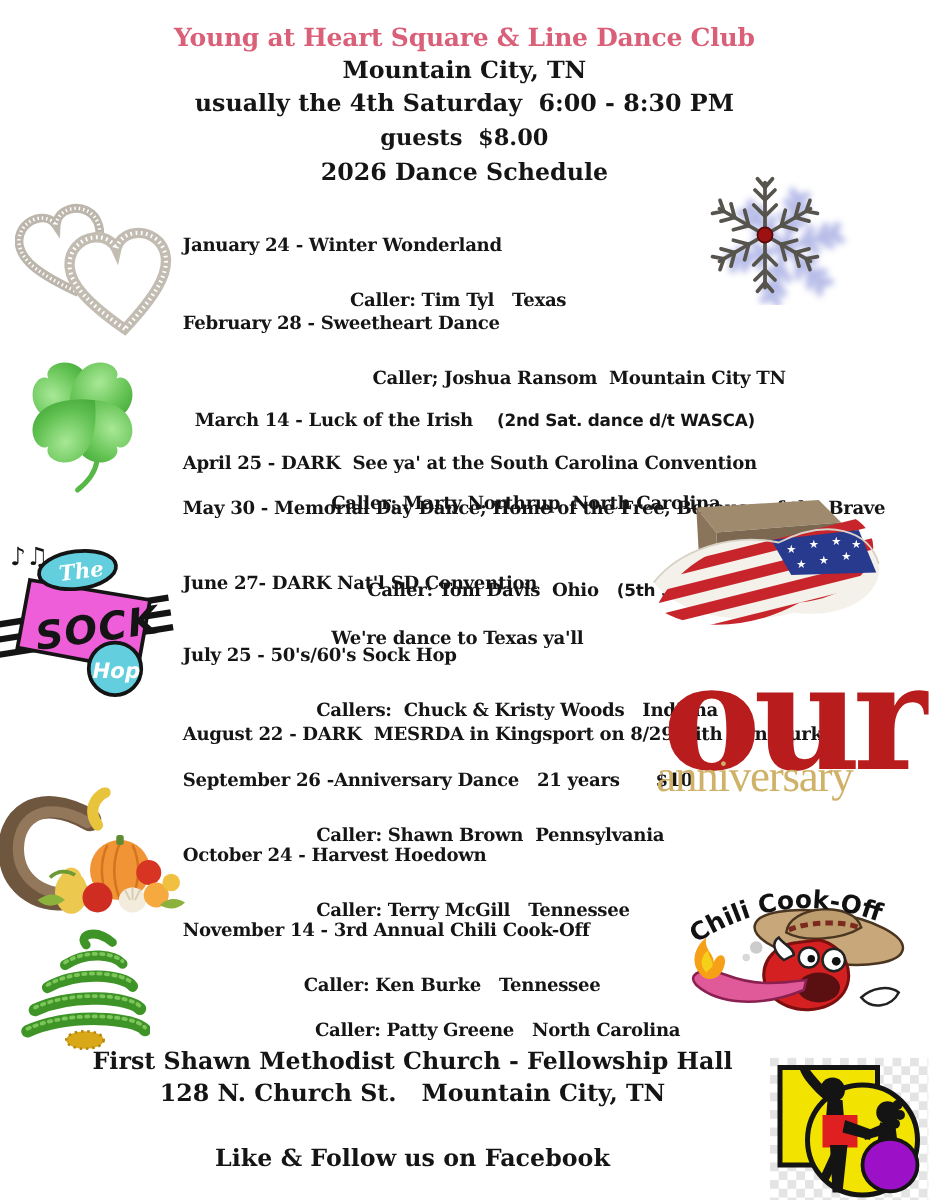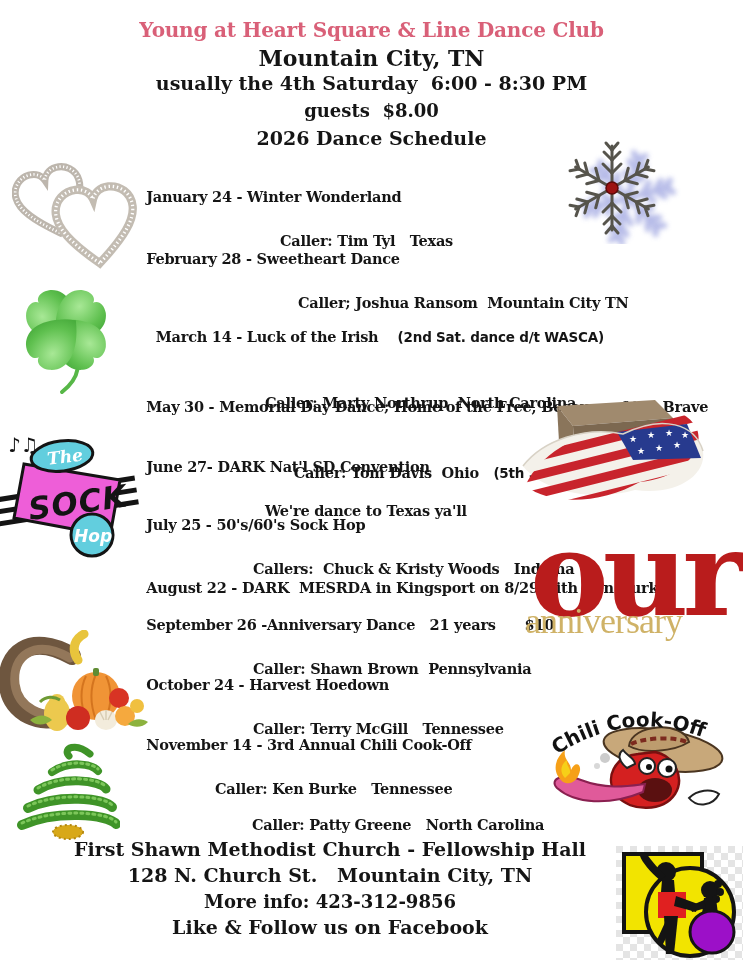--- a/index.html
+++ b/index.html
@@ -1,21 +1,21 @@
 <!DOCTYPE html>
 <html><head>
 <meta charset="utf-8">
 <style>
   html,body{margin:0;padding:0;background:#ffffff;}
   .page{position:relative;width:743px;height:960px;background:#ffffff;overflow:hidden;
         font-family:"DejaVu Serif","Liberation Serif",serif;color:#151515;}
   
   .hdr{position:absolute;left:0;width:743px;text-align:center;font-weight:bold;white-space:pre;}
   .club{top:18px;font-size:20px;letter-spacing:-0.2px;}
-  .loc{top:45px;font-size:22px;}
+  .loc{top:45px;font-size:19px;}
   .sched{top:72px;font-size:19px;}
   .guests{top:100px;font-size:18px;}
   .title26{top:127px;font-size:19px;}
   
   .ev{position:absolute;left:127px;font-size:14.5px;font-weight:bold;letter-spacing:-0.25px;
       white-space:pre;line-height:22px;}
   .cal{display:block;}
   .bnote{font-family:"DejaVu Sans","Liberation Sans",sans-serif;font-size:13.5px;font-weight:bold;letter-spacing:-0.2px;}
   
   .ftr{position:absolute;left:0;width:660px;text-align:center;font-weight:bold;white-space:pre;}
@@ -51,20 +51,23 @@
     <span class="cal" style="margin-left:171px">Caller; Joshua Ransom  Mountain City TN</span>
   </div>
 
   <div class="ev" style="top:282px">
     <span>
       <span>March 14 - Luck of the Irish    </span><span class="bnote">(2nd Sat. dance d/t WASCA)</span>
     </span>
     <span class="cal" style="margin-left:138px">Caller: Marty Northrup  North Carolina</span>
   </div>
 
+  <div class="ev" style="top:338px">
+    <span>April 25 - DARK  See ya' at the South Carolina Convention</span>
+  </div>
 
   <div class="ev" style="top:374px">
     <span>May 30 - Memorial Day Dance; Home of the Free, Because of the Brave</span>
     <span class="cal" style="margin-left:138px">
       <span>Caller: Tom Davis  Ohio   </span><span class="bnote">(5th Sat.)</span>
     </span>
   </div>
 
   <div class="ev" style="top:434px">
     <span>June 27- DARK Nat'l SD Convention</span>
@@ -85,30 +88,29 @@
     <span class="cal" style="margin-left:126px">Caller: Shawn Brown  Pennsylvania</span>
   </div>
 
   <div class="ev" style="top:652px">
     <span>October 24 - Harvest Hoedown</span>
     <span class="cal" style="margin-left:126px">Caller: Terry McGill   Tennessee</span>
   </div>
 
   <div class="ev" style="top:712px">
     <span>November 14 - 3rd Annual Chili Cook-Off</span>
-    <span class="cal" style="margin-left:88px">Caller: Ken Burke   Tennessee</span>
+    <span class="cal" style="margin-left:116px">Caller: Ken Burke   Tennessee</span>
   </div>
 
   <div class="ev" style="top:770px">
     <span class="cal" style="margin-left:125px">Caller: Patty Greene   North Carolina</span>
   </div>
 
   <div class="ftr venue">First Shawn Methodist Church - Fellowship Hall</div>
   <div class="ftr addr">128 N. Church St.   Mountain City, TN</div>
-  <div class="ftr minfo">More info: 423-312-9856</div>
   <div class="ftr fb">Like &amp; Follow us on Facebook</div>
 
   <svg class="art" style="left:12px;top:154px" width="135" height="122" viewBox="0 0 135 122">
     <defs>
       <path id="hrt" d="M50 88 C20 62 8 45 8 30 C8 15 20 6 32 6 C42 6 48 12 50 18 C52 12 58 6 68 6 C80 6 92 15 92 30 C92 45 80 62 50 88 Z"></path>
     </defs>
     <g transform="translate(2,8) rotate(-16 50 45) scale(0.78)">
       <use href="#hrt" fill="#ffffff" stroke="#bdb6ad" stroke-width="9"></use>
       <use href="#hrt" fill="none" stroke="#ffffff" stroke-width="3.5" stroke-dasharray="1.5,3"></use>
     </g>

